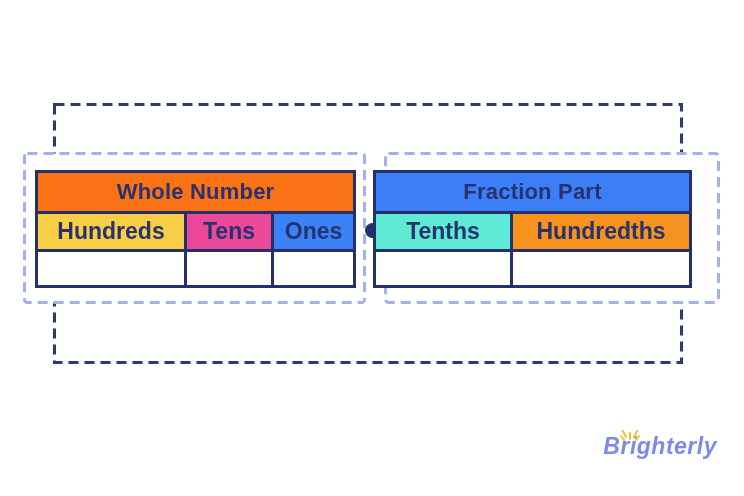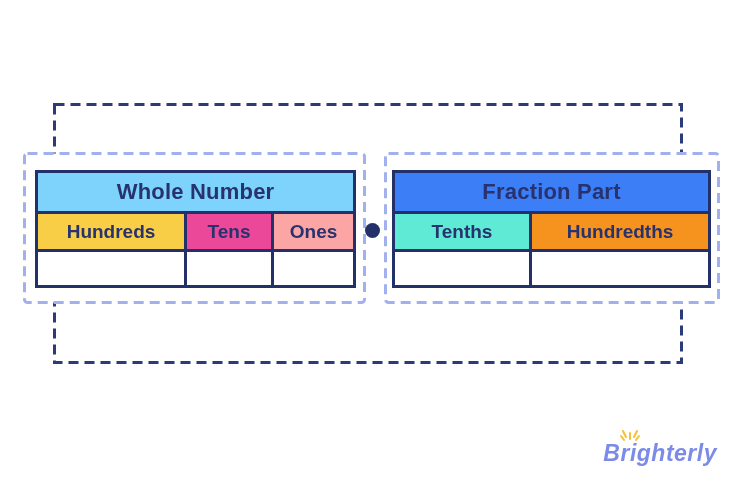--- a/index.html
+++ b/index.html
@@ -17,46 +17,46 @@
     left: 0; top: 0;
     width: 744px; height: 496px;
   }
   .pv-table {
     position: absolute;
     top: 170px;
     border-collapse: collapse;
     table-layout: fixed;
   }
   .pv-table.left  { left: 35px;  width: 318px; }
-  .pv-table.right { left: 392px; width: 316px; border-radius: 12px; }
+  .pv-table.right { left: 373px; width: 316px; border-radius: 12px; }
   .pv-table td {
     border: 3px solid #243069;
     text-align: center;
     vertical-align: middle;
     color: #28326E;
     font-weight: bold;
     padding: 0;
     overflow: hidden;
     white-space: nowrap;
   }
   .title-cell { height: 41px; font-size: 22px; letter-spacing: 0.2px; }
-  .col-cell   { height: 38px; font-size: 19px; }
+  .col-cell   { height: 38px; font-size: 23px; }
   .empty-cell { height: 36px; background: #ffffff; }
   .decimal-dot {
     position: absolute;
     left: 365px; top: 223px;
     width: 15px; height: 15px;
     border-radius: 50%;
   }
   .logo {
     position: absolute;
     right: 27px; bottom: 25px;
     height: 36px;
     display: flex;
-    align-items: center;
+    align-items: flex-start;
   }
   .logo-text {
     font-size: 23px;
     font-weight: bold;
     font-style: italic;
     color: #7C8BE8;
     letter-spacing: 0.5px;
     line-height: 1;
   }
   .logo-sun {
@@ -76,26 +76,26 @@
   </svg>
 
   <table class="pv-table left">
     <colgroup>
       <col style="width:149px">
       <col style="width:87px">
       <col style="width:82px">
     </colgroup>
     <tbody>
         <tr>
-      <td colspan="3" class="title-cell" style="background: #7dd3fc;">Whole Number</td>
+      <td colspan="3" class="title-cell" style="background: #f97316;">Whole Number</td>
     </tr>
     <tr>
       <td class="col-cell" style="background: rgb(248, 206, 70);">Hundreds</td>
       <td class="col-cell" style="background: #ec4899;">Tens</td>
-      <td class="col-cell" style="background: #fca5a5;">Ones</td>
+      <td class="col-cell" style="background: #3b82f6;">Ones</td>
     </tr>
     <tr>
       <td class="empty-cell"></td>
       <td class="empty-cell"></td>
       <td class="empty-cell"></td>
     </tr>
   </tbody>
     </table>
 
   <div class="decimal-dot" style="background: rgb(36, 48, 105);"></div>

